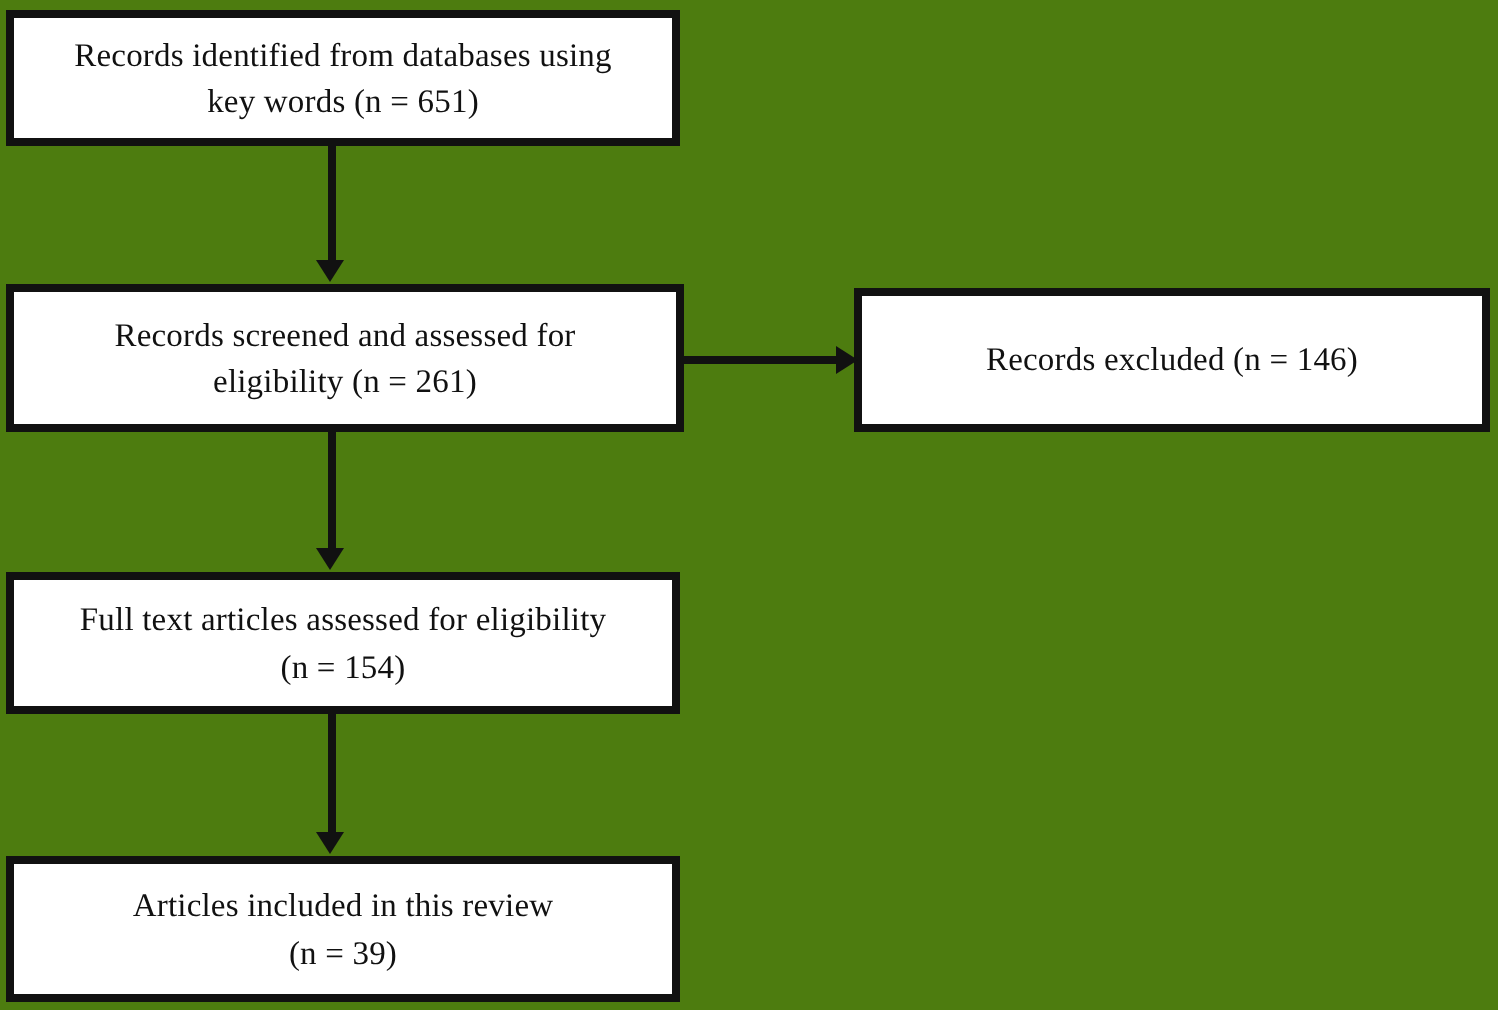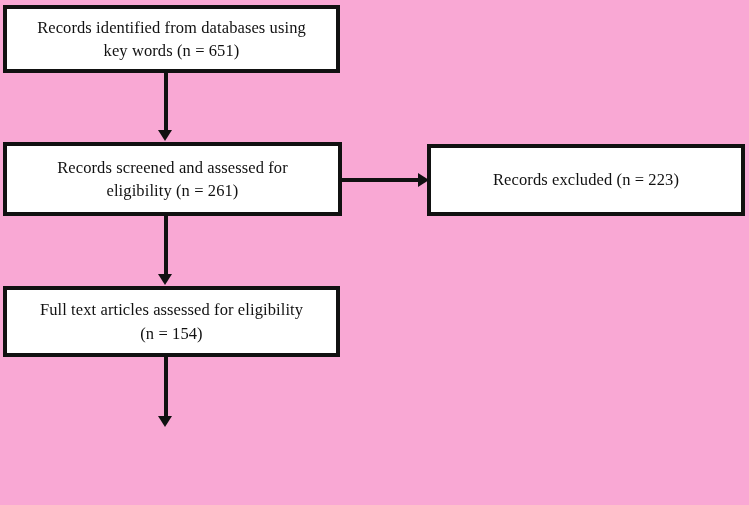--- a/index.html
+++ b/index.html
@@ -4,21 +4,21 @@
 <style>
   html, body {
     margin: 0;
     padding: 0;
     background: #ffffff;
   }
   #diagram-root {
     position: relative;
     width: 749px;
     height: 505px;
-    background: #f9a8d4;
+    background: #4d7c0f;
     font-family: "Liberation Serif", "DejaVu Serif", serif;
     overflow: hidden;
   }
   .node {
     position: absolute;
     box-sizing: border-box;
     border: 4px solid #111111;
     background: #ffffff;
     display: flex;
     align-items: center;
@@ -87,28 +87,32 @@
     <span class="node-label">Records identified from databases using
 key words (n = 651)</span>
   </div>
 
   <div class="node" id="node-screened">
     <span class="node-label">Records screened and assessed for
 eligibility (n = 261)</span>
   </div>
 
   <div class="node" id="node-excluded">
-    <span class="node-label">Records excluded (n = 223)</span>
+    <span class="node-label">Records excluded (n = 146)</span>
   </div>
 
   <div class="node" id="node-fulltext">
     <span class="node-label">Full text articles assessed for eligibility
 (n = 154)</span>
   </div>
 
+  <div class="node" id="node-included">
+    <span class="node-label">Articles included in this review
+(n = 39)</span>
+  </div>
 
   <div class="conn-v-stem" id="arrow1-stem"></div>
   <div class="conn-v-head" id="arrow1-head"></div>
 
   <div class="conn-v-stem" id="arrow2-stem"></div>
   <div class="conn-v-head" id="arrow2-head"></div>
 
   <div class="conn-v-stem" id="arrow3-stem"></div>
   <div class="conn-v-head" id="arrow3-head"></div>
 

